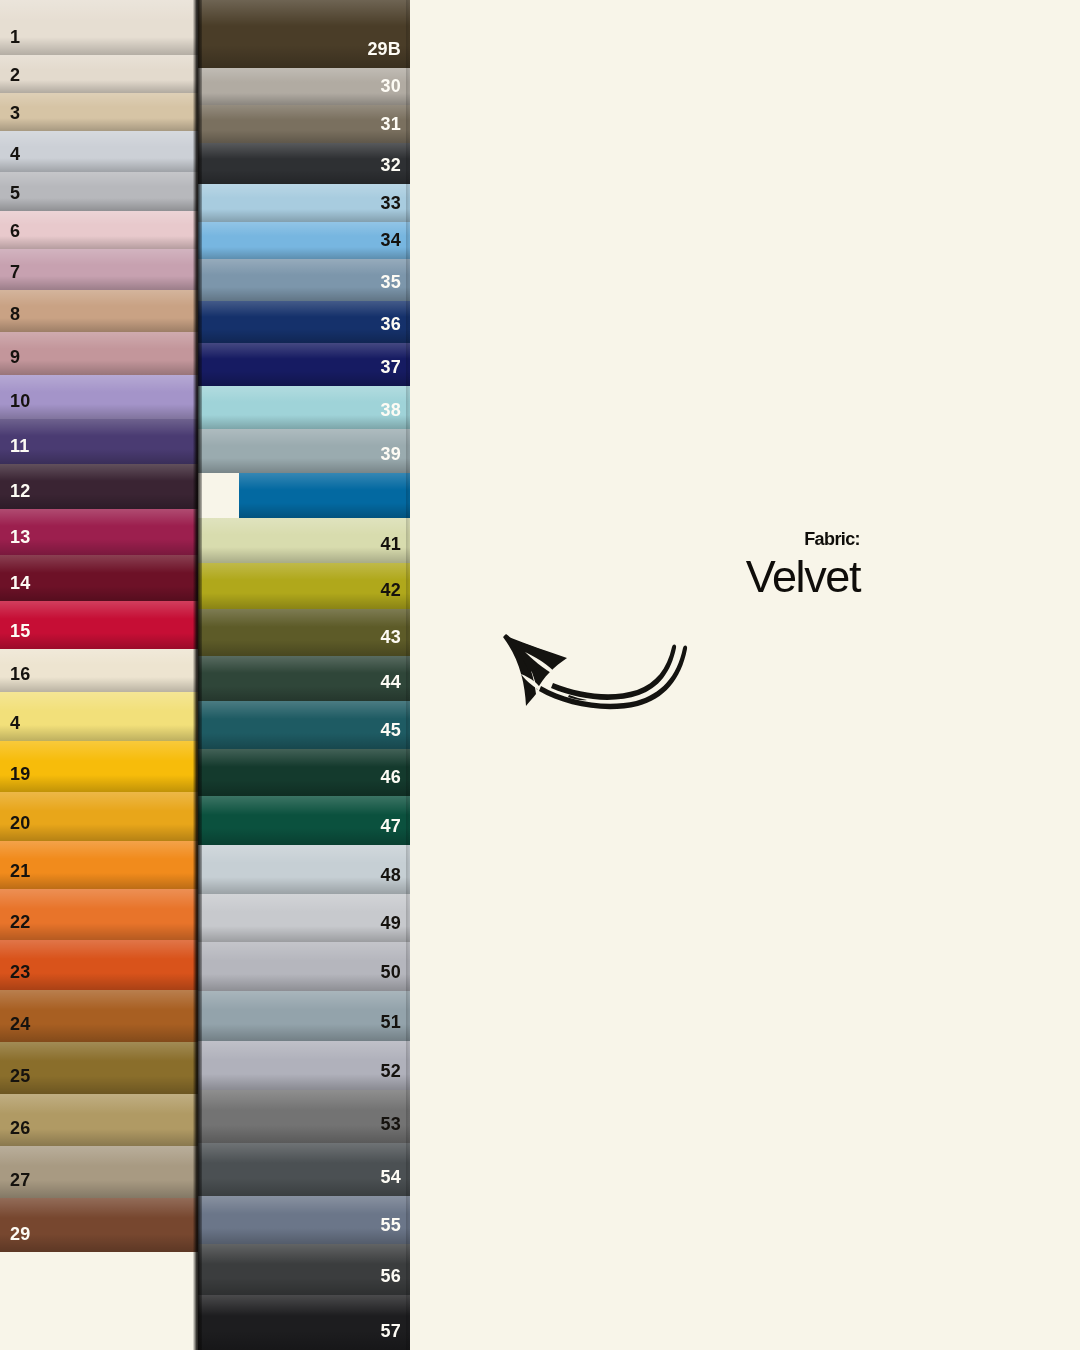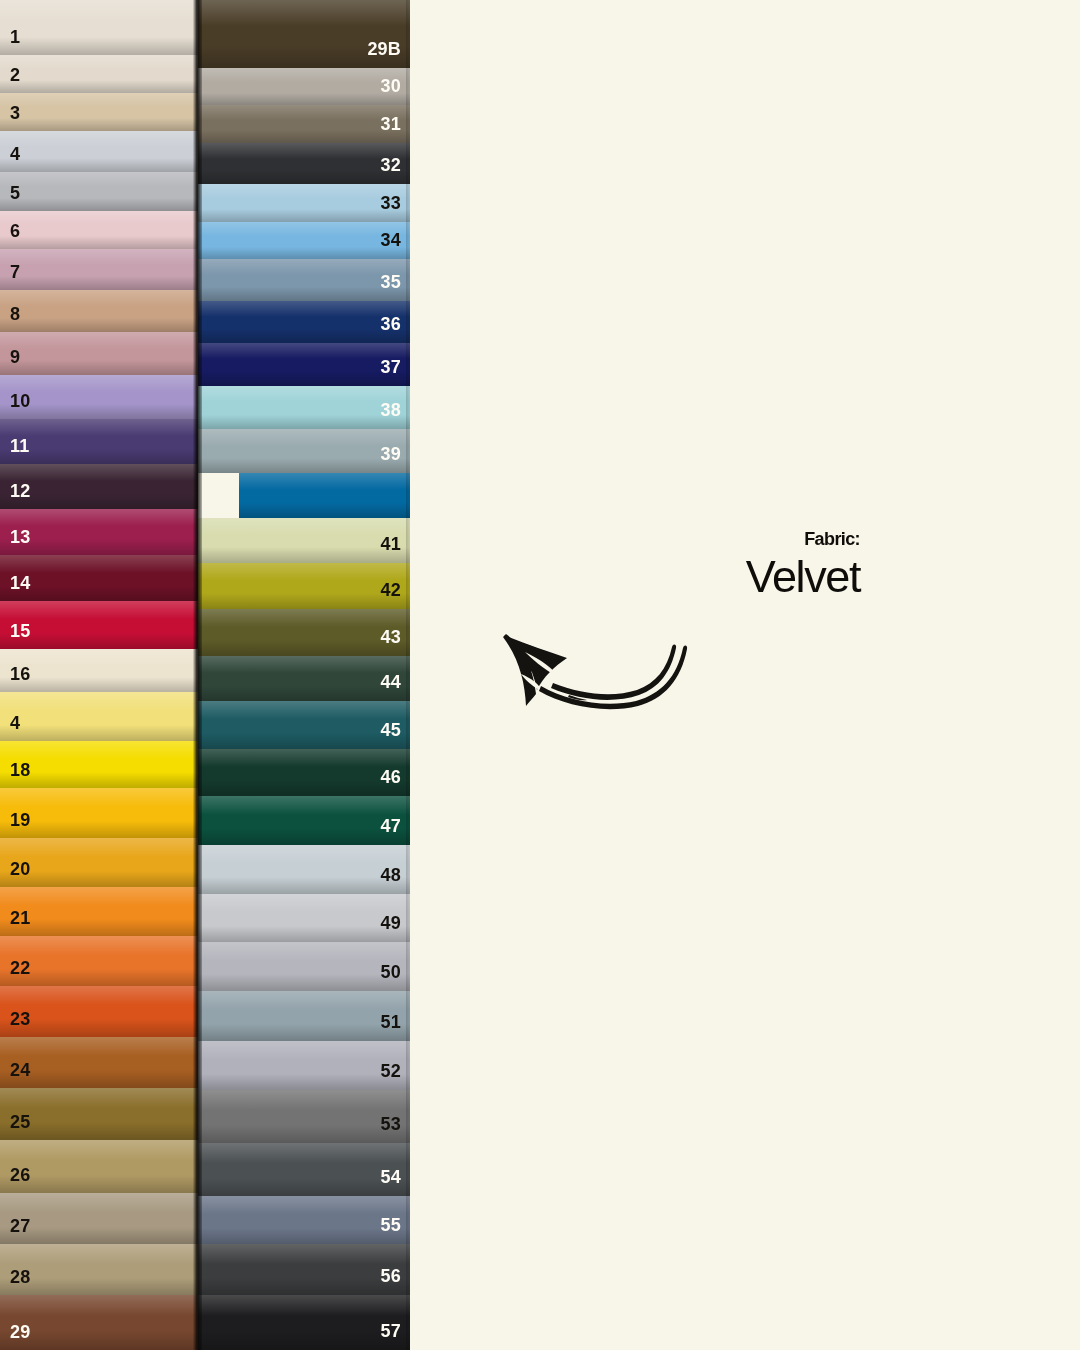--- a/index.html
+++ b/index.html
@@ -140,23 +140,20 @@
         </div>
         <div class="sw" style="height: 3.50746%; background: rgb(198, 14, 53);">
           <span class="sw-label lbl-light">15</span>
         </div>
         <div class="sw" style="height: 3.20896%; background: rgb(237, 228, 208); padding-left: 44px;">
           <span class="sw-label lbl-dark">16</span>
         </div>
         <div class="sw" style="height: 3.65672%; background: rgb(242, 224, 122);">
           <span class="sw-label lbl-dark">4</span>
         </div>
-        <div class="sw" style="height: 3.43284%; background: rgb(245, 221, 0);">
-          <span class="sw-label lbl-dark">18</span>
-        </div>
         <div class="sw" style="height: 3.73134%; background: rgb(247, 188, 10);">
           <span class="sw-label lbl-dark">19</span>
         </div>
         <div class="sw" style="height: 3.65672%; background: rgb(232, 166, 26);">
           <span class="sw-label lbl-dark">20</span>
         </div>
         <div class="sw" style="height: 3.58209%; background: rgb(241, 139, 28);">
           <span class="sw-label lbl-dark">21</span>
         </div>
         <div class="sw" style="height: 3.73134%; background: rgb(232, 116, 42);">
@@ -169,23 +166,20 @@
           <span class="sw-label lbl-dark">24</span>
         </div>
         <div class="sw" style="height: 3.8806%; background: rgb(138, 110, 43);">
           <span class="sw-label lbl-dark">25</span>
         </div>
         <div class="sw" style="height: 3.8806%; background: rgb(176, 154, 100);">
           <span class="sw-label lbl-dark">26</span>
         </div>
         <div class="sw" style="height: 3.80597%; background: rgb(168, 154, 130);">
           <span class="sw-label lbl-dark">27</span>
-        </div>
-        <div class="sw" style="height: 3.80597%; background: rgb(173, 157, 121);">
-          <span class="sw-label lbl-dark">28</span>
         </div>
         <div class="sw" style="height: 4.02985%; background: rgb(119, 71, 47);">
           <span class="sw-label lbl-light">29</span>
         </div>
       </div>
     <div class="col col-right" id="col-right">
         <div class="sw" style="height: 5.00736%; background: rgb(74, 61, 40);">
           <span class="sw-label lbl-light">29B</span>
         </div>
         <div class="sw" style="height: 2.79823%; background: rgb(177, 171, 162);">

